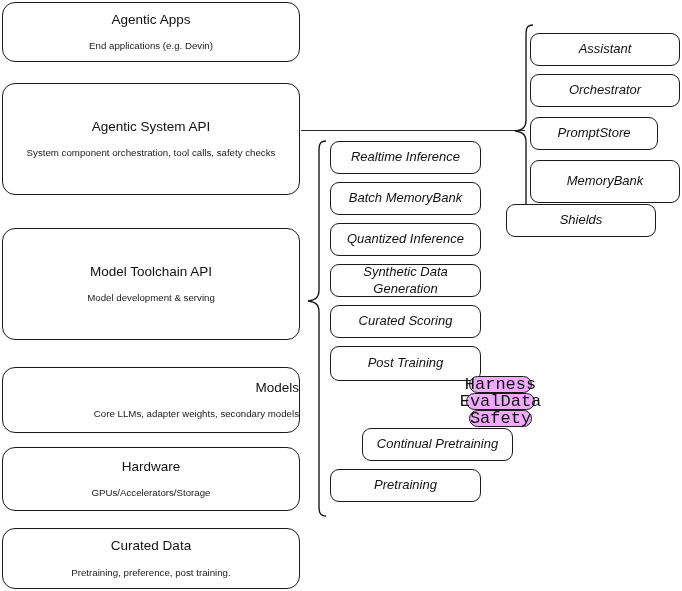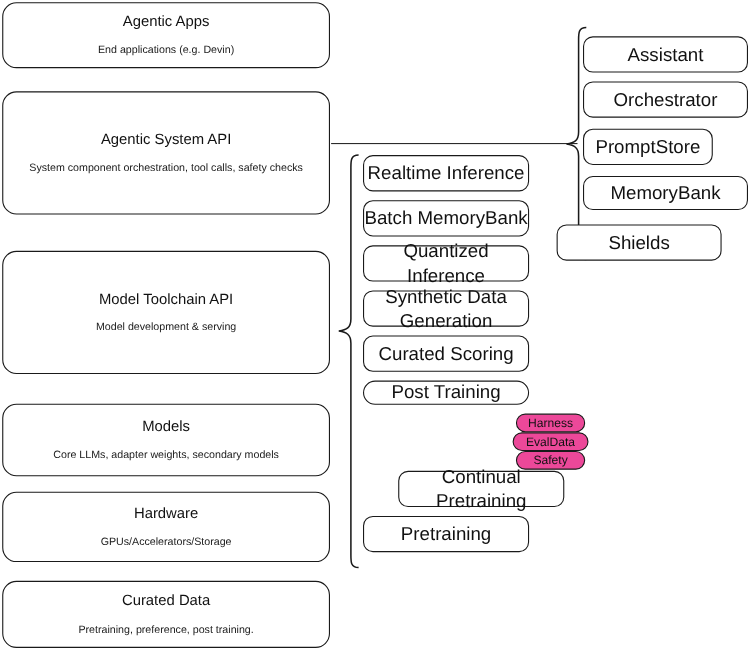--- a/index.html
+++ b/index.html
@@ -42,36 +42,38 @@
     color: #111111;
   }
   .layer .subtitle {
     font-size: 9.7px;
     color: #1a1a1a;
     margin-top: 12px;
   }
   
   .chip {
     border-radius: 9px;
-    font-size: 17px;
+    font-size: 13px;
     color: #111111;
+    font-style: italic;
   }
   
   .pill {
     position: absolute;
     box-sizing: border-box;
     border: 1.4px solid #1a1a1a;
-    background: #ec4899;
+    background: #f0abfc;
     border-radius: 999px;
     display: flex;
     align-items: center;
     justify-content: center;
-    font-size: 11px;
+    font-size: 17px;
     color: #111111;
     z-index: 5;
+    font-family: Liberation Mono, monospace;
   }
   
   .connector {
     position: absolute;
     background: #2b2b2b;
     height: 1.3px;
   }
   svg.brace {
     position: absolute;
     overflow: visible;
@@ -95,21 +97,21 @@
   <div class="node layer" style="left:2px; top:83px; width:298px; height:112px;">
     <div class="title">Agentic System API</div>
     <div class="subtitle">System component orchestration, tool calls, safety checks</div>
   </div>
 
   <div class="node layer" style="left:2px; top:228px; width:298px; height:112px;">
     <div class="title">Model Toolchain API</div>
     <div class="subtitle">Model development &amp; serving</div>
   </div>
 
-  <div class="node layer" style="left:2px; top:367px; width:298px; height:66px;">
+  <div class="node layer" style="left:2px; top:367px; width:298px; height:66px;align-items:flex-end;">
     <div class="title">Models</div>
     <div class="subtitle">Core LLMs, adapter weights, secondary models</div>
   </div>
 
   <div class="node layer" style="left:2px; top:447px; width:298px; height:64px;">
     <div class="title">Hardware</div>
     <div class="subtitle">GPUs/Accelerators/Storage</div>
   </div>
 
   <div class="node layer" style="left:2px; top:528px; width:298px; height:61px;">
@@ -135,21 +137,21 @@
   </div>
   <div class="node chip" style="left:330px; top:223px; width:151px; height:33px;">
     <span>Quantized Inference</span>
   </div>
   <div class="node chip" style="left:330px; top:264px; width:151px; height:33px;">
     <span>Synthetic Data Generation</span>
   </div>
   <div class="node chip" style="left:330px; top:305px; width:151px; height:33px;">
     <span>Curated Scoring</span>
   </div>
-  <div class="node chip" style="left:330px; top:346px; width:151px; height:22px;border-radius:15px;">
+  <div class="node chip" style="left:330px; top:346px; width:151px; height:35px;">
     <span>Post Training</span>
   </div>
   <div class="node chip" style="left:330px; top:428px; width:151px; height:33px;margin-left:32px;">
     <span>Continual Pretraining</span>
   </div>
   <div class="node chip" style="left:330px; top:469px; width:151px; height:33px;">
     <span>Pretraining</span>
   </div>
 
   <div class="pill" style="left:469px; top:376px; width:63px; height:17px;">
@@ -161,23 +163,23 @@
   <div class="pill" style="left:469px; top:410px; width:63px; height:17px;">
     <span>Safety</span>
   </div>
 
   <div class="node chip" style="left:530px; top:33px; width:150px; height:33px;">
     <span>Assistant</span>
   </div>
   <div class="node chip" style="left:530px; top:74px; width:150px; height:33px;">
     <span>Orchestrator</span>
   </div>
-  <div class="node chip" style="left:530px; top:117px; width:118px; height:33px;">
+  <div class="node chip" style="left:530px; top:117px; width:128px; height:33px;">
     <span>PromptStore</span>
   </div>
-  <div class="node chip" style="left:530px; top:160px; width:150px; height:31px;">
+  <div class="node chip" style="left:530px; top:160px; width:150px; height:43px;">
     <span>MemoryBank</span>
   </div>
   <div class="node chip" style="left:506px; top:204px; width:150px; height:33px;">
     <span>Shields</span>
   </div>
 
 </div>
 
 </body></html>

